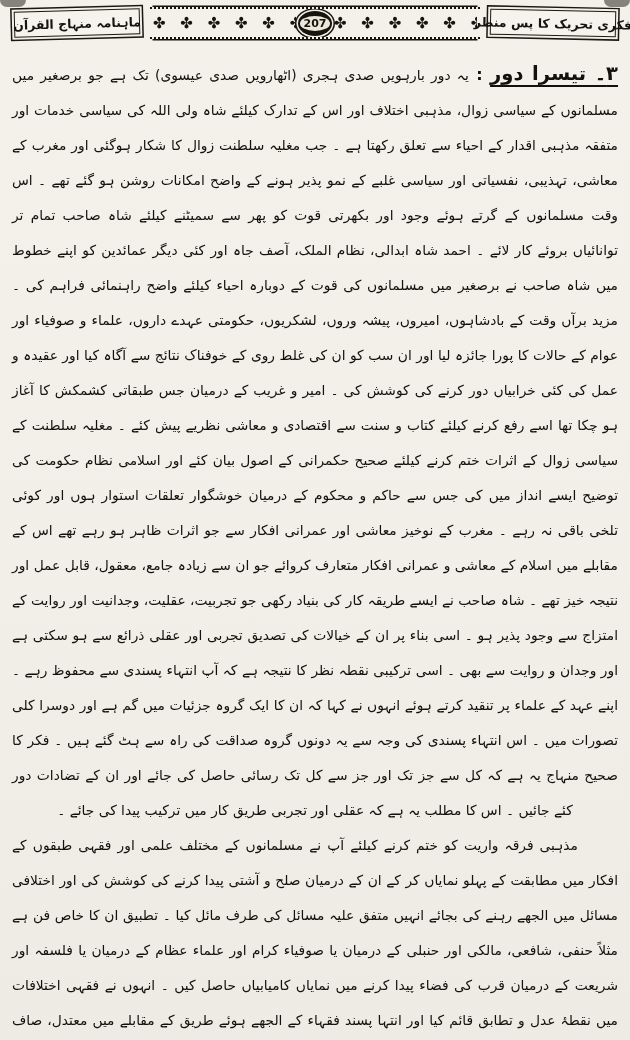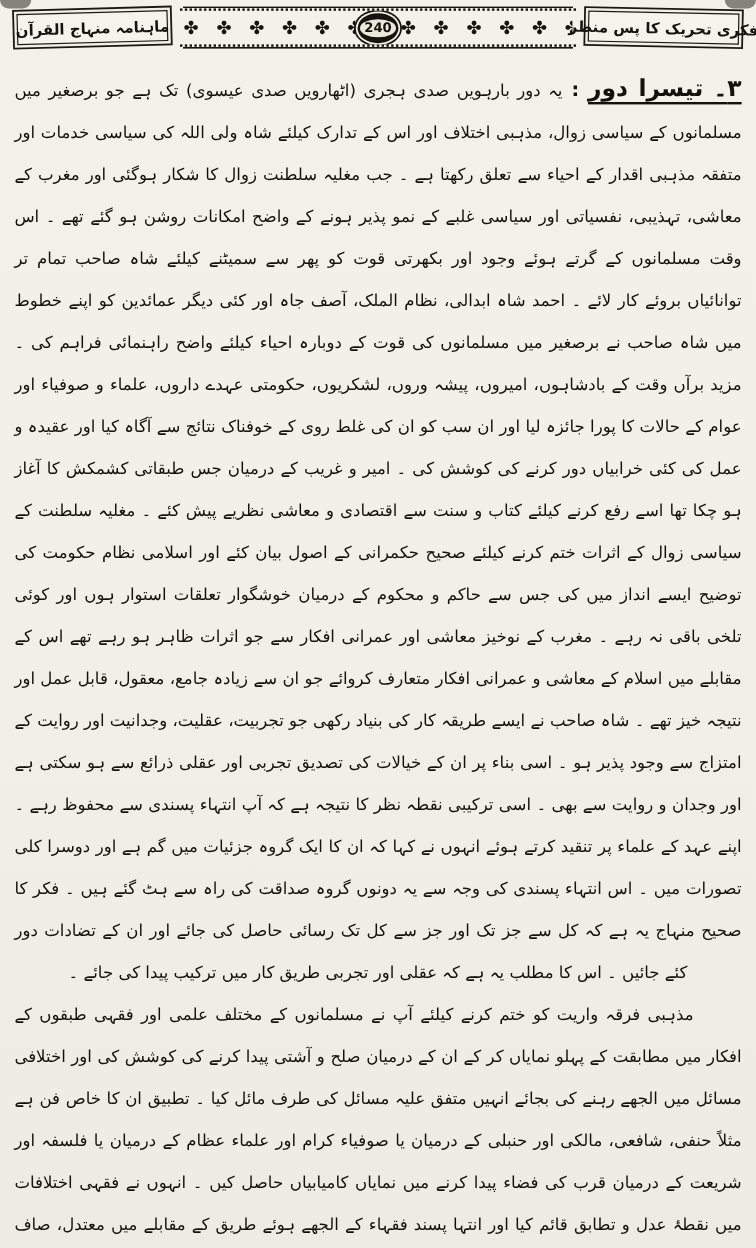--- a/index.html
+++ b/index.html
@@ -113,21 +113,21 @@
   <div class="corner-smudge left"></div>
   <div class="corner-smudge right"></div>
 
   <div class="header-band">
     <div class="label-box tilt-l">
       <span>ماہنامہ منہاج القرآن</span>
     </div>
     <div class="ornament-strip">
       <span class="ornaments">✤ ✤ ✤ ✤ ✤ ✤ ✤ ✤</span>
       <div class="medallion">
-        <span class="medallion-inner">240</span>
+        <span class="medallion-inner">207</span>
       </div>
       <span class="ornaments">✤ ✤ ✤ ✤ ✤ ✤ ✤ ✤</span>
     </div>
     <div class="label-box tilt-r">
       <span>فکری تحریک کا پس منظر</span>
     </div>
   </div>
 
   <div class="article" dir="rtl">
 

